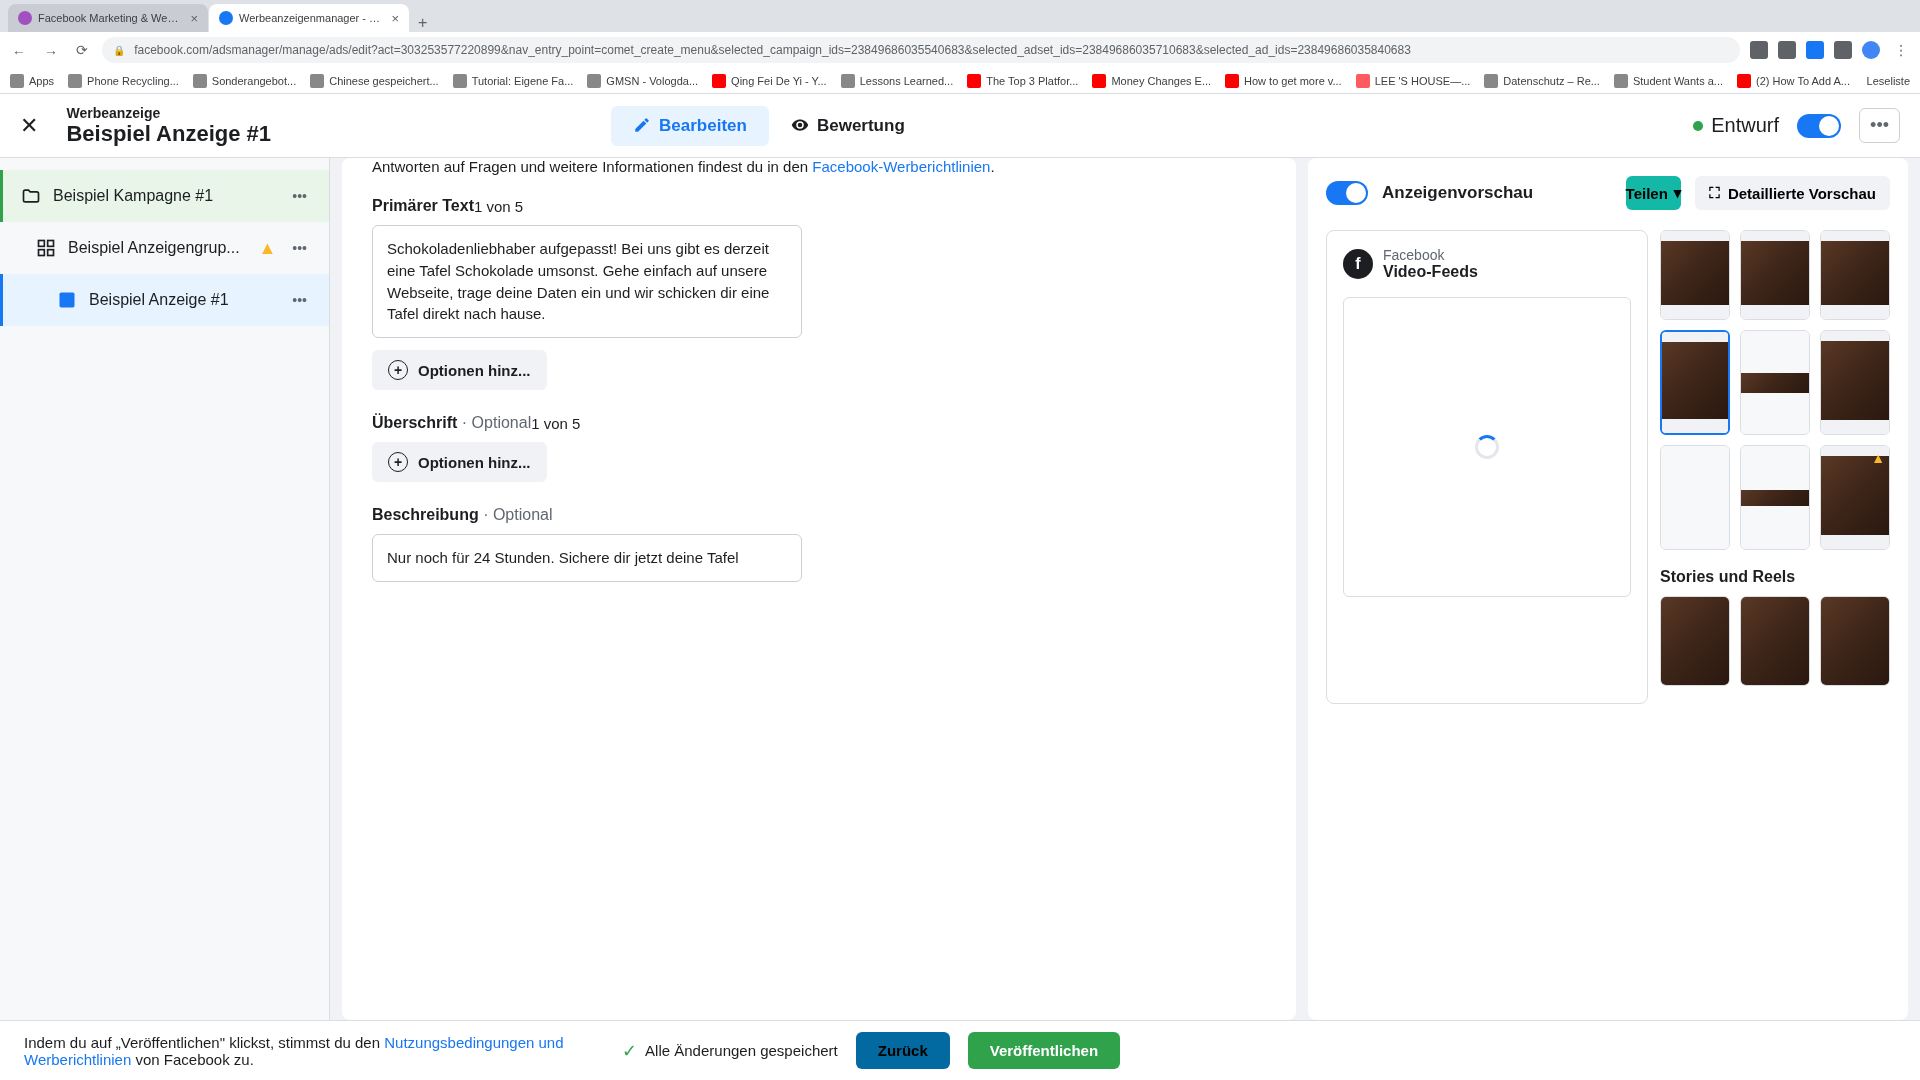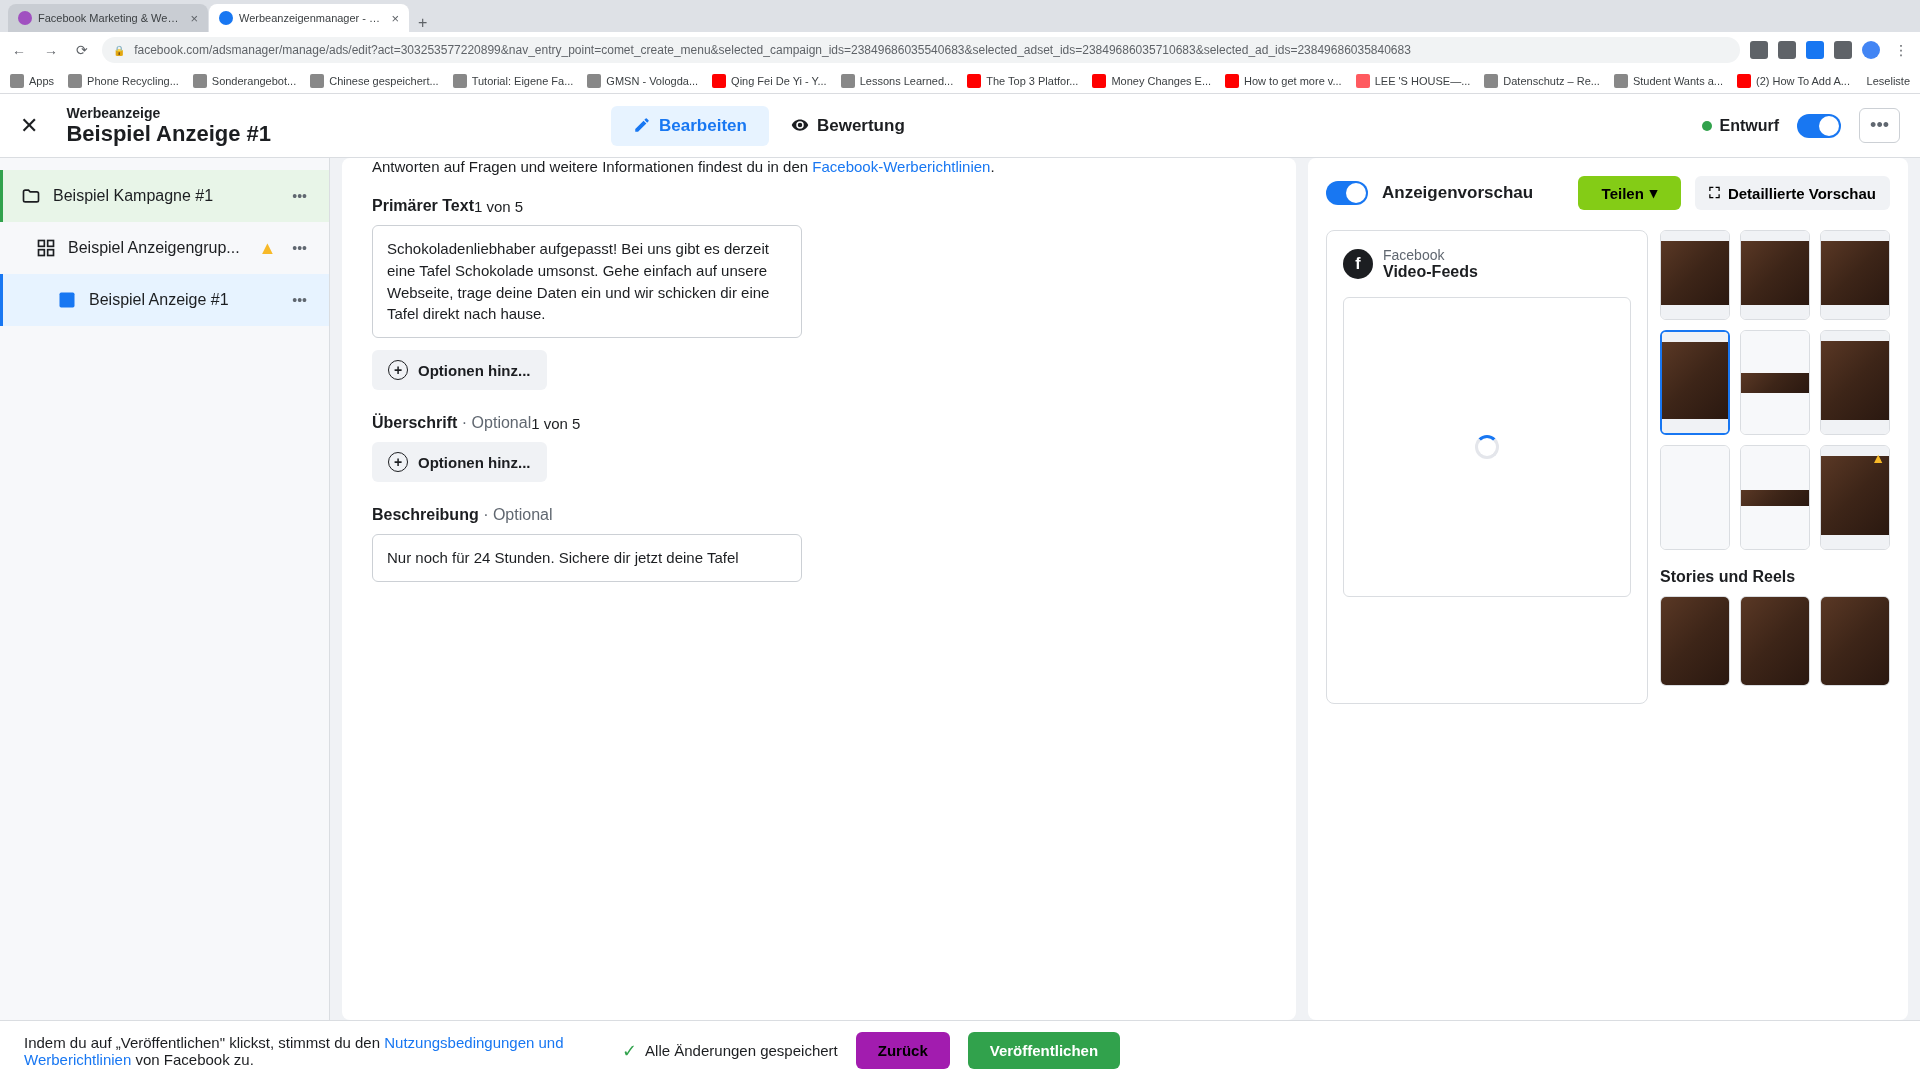--- a/index.html
+++ b/index.html
@@ -28,21 +28,21 @@
 
 .ads-header { background: #fff; height: 64px; display: flex; align-items: center; padding: 0 20px; border-bottom: 1px solid #dadde1; }
 .close-x { font-size: 22px; color: #1c1e21; margin-right: 28px; cursor: pointer; }
 .header-titles .subtitle { font-size: 14px; color: #1c1e21; font-weight: 600; }
 .header-titles .title { font-size: 22px; color: #1c1e21; font-weight: 700; }
 .header-tabs { display: flex; margin-left: 340px; gap: 0; }
 .htab { display: flex; gap: 8px; padding: 10px 22px; font-size: 17px; font-weight: 600; color: #1c1e21; border-radius: 6px; cursor: pointer; }
 .htab.active { color: #1877f2; background: #e7f3ff; }
 .htab-icon { width: 18px; height: 18px; }
 .header-right { margin-left: auto; display: flex; align-items: center; gap: 18px; }
-.status-dot { display: flex; align-items: center; gap: 8px; font-size: 16px; font-weight: 700; color: #1c1e21; }
+.status-dot { display: flex; align-items: center; gap: 8px; font-size: 20px; font-weight: 400; color: #1c1e21; }
 .dot { width: 10px; height: 10px; background: #31a24c; border-radius: 50%; }
 .big-toggle { width: 44px; height: 24px; background: #1877f2; border-radius: 12px; position: relative; }
 .big-toggle .knob { width: 20px; height: 20px; background: #fff; border-radius: 50%; position: absolute; right: 2px; top: 2px; }
 .more-dots { font-size: 18px; color: #606770; padding: 6px 10px; border: 1px solid #ccd0d5; border-radius: 6px; }
 
 
 .workspace { display: flex; height: calc(100vh - 68px - 26px - 64px - 60px); }
 .sidebar-left { width: 330px; background: #f7f8fa; border-right: 1px solid #dadde1; padding-top: 12px; }
 .tree-item { display: flex; align-items: center; padding: 14px 18px; font-size: 16px; color: #1c1e21; gap: 12px; cursor: pointer; position: relative; }
 .tree-item.campaign { background: #e8f5e8; border-left: 3px solid #31a24c; }
@@ -68,21 +68,21 @@
 .field-count { font-size: 15px; color: #1c1e21; }
 .text-box { border: 1px solid #ccd0d5; border-radius: 6px; padding: 12px 14px; font-size: 15px; color: #1c1e21; line-height: 1.45; margin-bottom: 12px; min-height: 44px; max-width: 430px; }
 .add-opt-btn { display: inline-flex; align-items: center; gap: 10px; padding: 10px 16px; background: #f0f2f5; border-radius: 6px; font-size: 15px; font-weight: 600; color: #1c1e21; cursor: pointer; margin-bottom: 24px; }
 .plus-circle { width: 20px; height: 20px; border: 1.5px solid #1c1e21; border-radius: 50%; display: flex; align-items: center; justify-content: center; font-size: 14px; }
 
 .right-pane { width: 600px; background: #fff; border-radius: 8px; margin-right: 12px; padding: 18px; overflow-y: auto; }
 .preview-header { display: flex; align-items: center; gap: 14px; margin-bottom: 20px; }
 .preview-toggle { width: 42px; height: 24px; background: #1877f2; border-radius: 12px; position: relative; }
 .preview-toggle .knob { width: 20px; height: 20px; background: #fff; border-radius: 50%; position: absolute; right: 2px; top: 2px; }
 .preview-title { font-size: 17px; font-weight: 600; color: #1c1e21; flex: 1; }
-.share-btn { padding: 8px 24px; background: #84cc16; border-radius: 6px; font-size: 15px; font-weight: 600; display: flex; align-items: center; gap: 6px; cursor: pointer; }
+.share-btn { padding: 8px 0; background: #14b8a6; border-radius: 6px; font-size: 15px; font-weight: 600; display: flex; align-items: center; gap: 6px; cursor: pointer; }
 .detail-btn { padding: 8px 14px; background: #f0f2f5; border-radius: 6px; font-size: 15px; font-weight: 600; display: flex; align-items: center; gap: 8px; cursor: pointer; }
 .preview-body { display: flex; gap: 12px; }
 .main-preview { flex: 1; border: 1px solid #dadde1; border-radius: 8px; padding: 16px; }
 .fb-head { display: flex; align-items: center; gap: 10px; margin-bottom: 8px; }
 .fb-logo { width: 30px; height: 30px; background: #1c1e21; border-radius: 50%; display: flex; align-items: center; justify-content: center; color: #fff; font-weight: bold; font-size: 16px; }
 .fb-labels .platform { font-size: 14px; color: #606770; }
 .fb-labels .format { font-size: 16px; font-weight: 700; color: #1c1e21; }
 .loading-area { height: 300px; display: flex; align-items: center; justify-content: center; border: 1px solid #dadde1; border-radius: 6px; margin-top: 16px; }
 .spinner { width: 24px; height: 24px; border: 3px solid #e4e6eb; border-top-color: #1877f2; border-radius: 50%; animation: spin 1s linear infinite; }
 @keyframes spin { to { transform: rotate(360deg); } }
@@ -97,21 +97,21 @@
 .thumb-footer { height: 14px; background: #f0f2f5; }
 .thumb-warn { position: absolute; top: 4px; right: 4px; color: #f7b928; font-size: 14px; }
 .thumb-section-title { font-size: 16px; font-weight: 700; color: #1c1e21; margin: 6px 0 10px; }
 
 
 .footer-bar { position: fixed; bottom: 0; left: 0; right: 0; height: 60px; background: #fff; border-top: 1px solid #dadde1; display: flex; align-items: center; padding: 0 24px; gap: 18px; }
 .footer-text { font-size: 15px; color: #1c1e21; flex: 1; max-width: 580px; }
 .footer-text a { color: #1877f2; text-decoration: none; }
 .saved-status { display: flex; align-items: center; gap: 8px; font-size: 15px; color: #1c1e21; }
 .check { color: #31a24c; font-size: 18px; }
-.btn-back { padding: 10px 22px; background: #a21caf; border-radius: 6px; font-size: 15px; font-weight: 600; cursor: pointer; }
+.btn-back { padding: 10px 22px; background: #0369a1; border-radius: 6px; font-size: 15px; font-weight: 600; cursor: pointer; }
 .btn-publish { padding: 10px 22px; background: #31a24c; color: #fff; border-radius: 6px; font-size: 15px; font-weight: 700; cursor: pointer; }
 </style>
 </head>
 <body>
 
 <div class="browser-chrome">
   <div class="tab-strip">
     <div class="tab inactive">
       <span class="tab-favicon purple"></span>
       <span class="tab-title">Facebook Marketing &amp; Werbe...</span>

